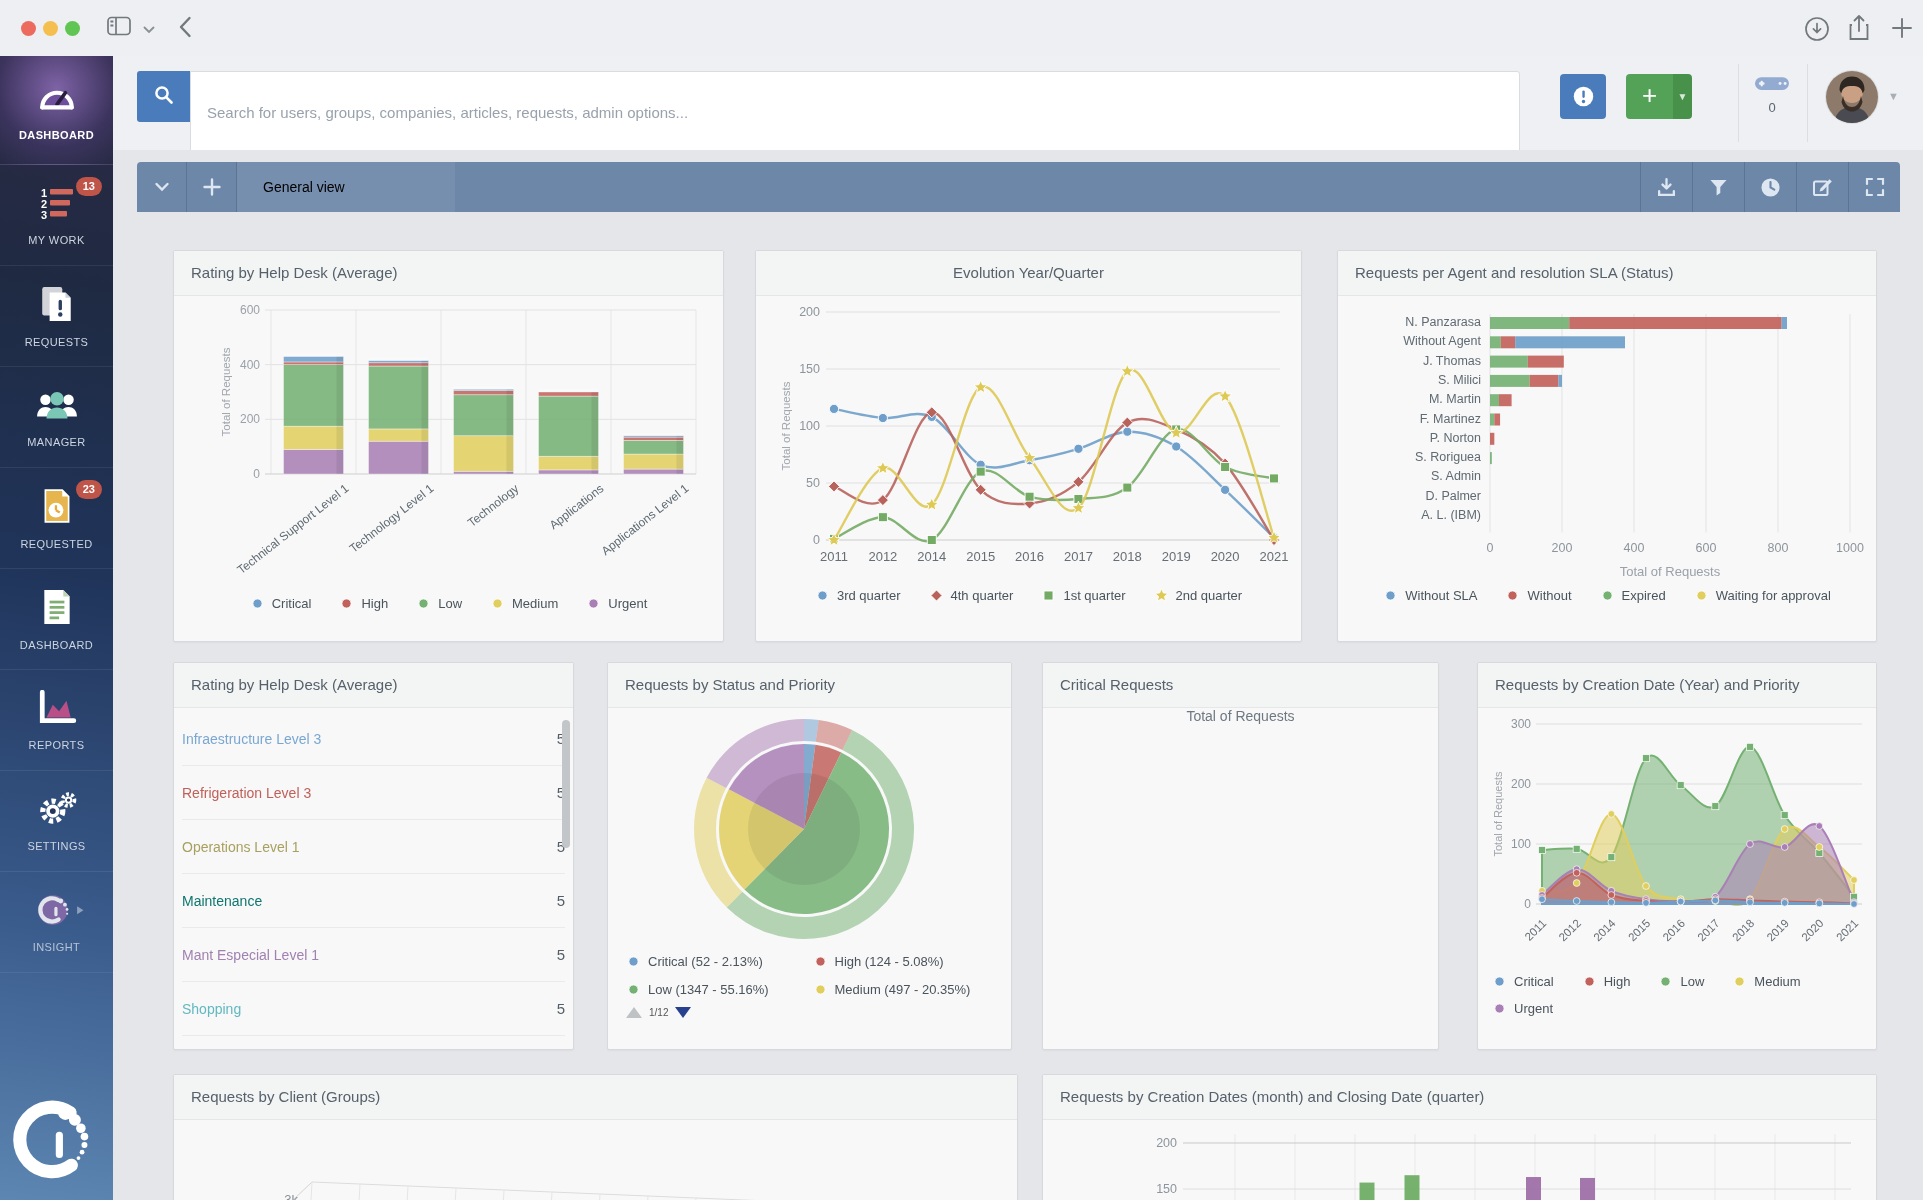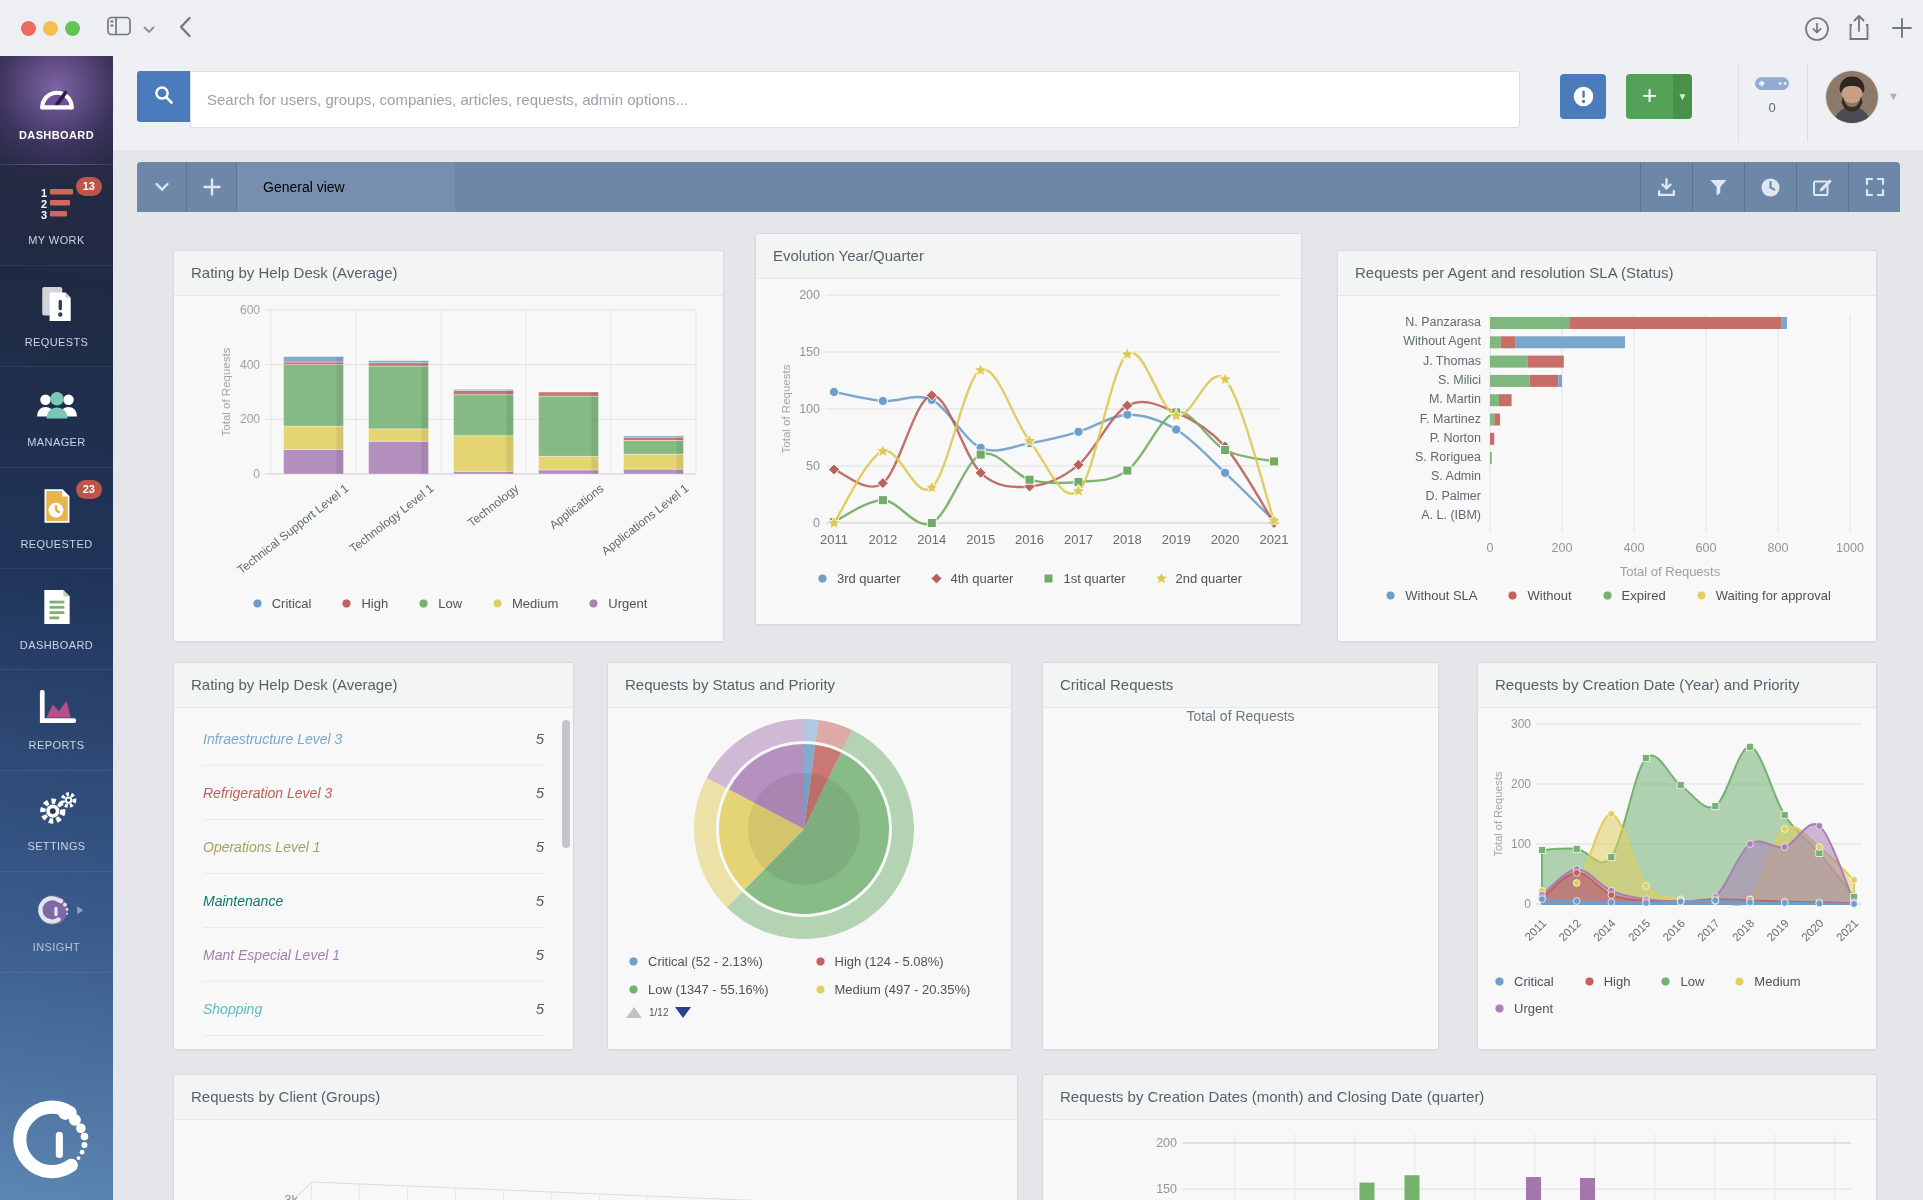--- a/index.html
+++ b/index.html
@@ -21,21 +21,21 @@
   .sb-item.active{height:108px;background:radial-gradient(circle at 50% 30%,rgba(154,118,199,.75),rgba(92,70,140,.35) 62%,rgba(40,40,70,.05) 100%);}
   .sb-item.active .sb-label{color:#fff;font-weight:bold;}
   .sb-badge{position:absolute;top:12px;right:11px;background:#bf5449;color:#fff;font-size:11px;line-height:1;
     padding:4px 7px;border-radius:10px;font-weight:bold;}
   .sb-logo{position:absolute;left:8px;bottom:14px;}
 
   
   .appbar{position:absolute;left:113px;top:56px;width:1810px;height:94px;background:#eef0f3;border-bottom:1px solid #e2e4e7;}
   .search-btn{position:absolute;left:24px;top:15px;width:53px;height:51px;background:#4a7cbb;border:none;border-radius:3px 0 0 3px;cursor:pointer;}
   .search-input{position:absolute;left:77px;top:15px;width:1296px;height:49px;border:1px solid #dadde0;border-radius:0 3px 3px 0;
-    padding:3px 16px;font-size:15px;color:#3c444c;background:#fff;outline:none;font-family:"Liberation Sans",sans-serif;}
+    padding:16px 16px;font-size:15px;color:#3c444c;background:#fff;outline:none;font-family:"Liberation Sans",sans-serif;}
   .search-input::placeholder{color:#99a2ac;}
   .info-btn{position:absolute;left:1447px;top:18px;width:46px;height:45px;background:#4a7cbb;border:none;border-radius:4px;cursor:pointer;display:flex;align-items:center;justify-content:center;}
   .new-btn{position:absolute;left:1513px;top:18px;width:66px;height:45px;border-radius:4px;overflow:hidden;display:flex;cursor:pointer;}
   .new-btn .np{flex:1;background:#54a158;color:#fff;font-size:26px;display:flex;align-items:center;justify-content:center;padding-bottom:3px;}
   .new-btn .nc{width:19px;background:#47914a;color:#d7ead8;font-size:10px;display:flex;align-items:center;justify-content:center;}
   .vdiv{position:absolute;top:8px;width:1px;height:78px;background:#dcdfe2;}
   .game{position:absolute;left:1638px;top:16px;width:42px;text-align:center;cursor:pointer;}
   .game-count{font-size:13px;color:#5b6572;margin-top:2px;}
   .avatar{position:absolute;left:1713px;top:15px;width:52px;height:52px;border-radius:50%;overflow:hidden;cursor:pointer;box-shadow:0 0 0 1px rgba(0,0,0,.08);}
   .av-caret{position:absolute;left:1775px;top:34px;color:#a7aeb6;font-size:11px;cursor:pointer;}
@@ -50,37 +50,37 @@
   .vb-right{margin-left:auto;display:flex;}
   .vb-right .vb-btn{border-right:none;border-left:1px solid rgba(30,50,80,.22);width:52px;}
 
   
   .panel{position:absolute;background:#f8f8f8;border:1px solid #d7d9dc;border-radius:2px;overflow:hidden;box-shadow:0 1px 2px rgba(0,0,0,.04);}
   .ph{height:44px;line-height:44px;padding:0 17px;background:#f3f4f4;border-bottom:1px solid #e5e6e7;}
   .pt{font-size:15px;color:#56616b;}
   .pb{position:relative;height:calc(100% - 45px);}
   .chart{display:block;}
   .p1{left:173px;top:250px;width:549px;height:390px;}
-  .p2{left:755px;top:233px;width:545px;height:390px;}
+  .p2{left:755px;top:250px;width:545px;height:390px;text-align:center;}
   .p3{left:1337px;top:250px;width:538px;height:390px;}
   .p4{left:173px;top:662px;width:399px;height:386px;}
   .p5{left:607px;top:662px;width:403px;height:386px;}
   .p6{left:1042px;top:662px;width:395px;height:386px;}
   .p7{left:1477px;top:662px;width:398px;height:386px;}
   .p8{left:173px;top:1074px;width:843px;height:400px;}
   .p9{left:1042px;top:1074px;width:833px;height:400px;}
 
   .legend{display:flex;justify-content:center;align-items:center;gap:28px;font-size:13px;color:#4a545c;}
   .legend .li{display:flex;align-items:center;gap:7px;white-space:nowrap;}
   .legend.wrap{flex-wrap:wrap;justify-content:flex-start;padding:4px 14px;gap:12px 28px;}
   .legend.gridcols{display:grid;grid-template-columns:1fr 1fr;gap:13px 6px;padding:8px 18px 0;justify-items:start;}
 
   
   .rlist{padding:4px 0 0;}
-  .lrow{display:flex;align-items:center;justify-content:space-between;height:53px;margin:0 29px;border-bottom:1px solid #e9eaeb;font-style:italic;}
+  .lrow{display:flex;align-items:center;justify-content:space-between;height:53px;margin:0 8px;border-bottom:1px solid #e9eaeb;}
   .llab{font-size:14px;cursor:pointer;}
   .lval{font-size:15px;color:#555e66;}
   .sb-thumb{position:absolute;right:3px;top:12px;width:8px;height:128px;background:#c3c6c9;border-radius:4px;cursor:pointer;}
 
   
   .pager{display:flex;align-items:center;gap:7px;padding:10px 18px 0;}
   .tri-up{width:0;height:0;border-left:8px solid transparent;border-right:8px solid transparent;border-bottom:11px solid #bfc2c5;cursor:pointer;}
   .tri-down{width:0;height:0;border-left:8px solid transparent;border-right:8px solid transparent;border-top:11px solid #27418f;cursor:pointer;}
   .pg{font-size:10px;color:#555;}
 

